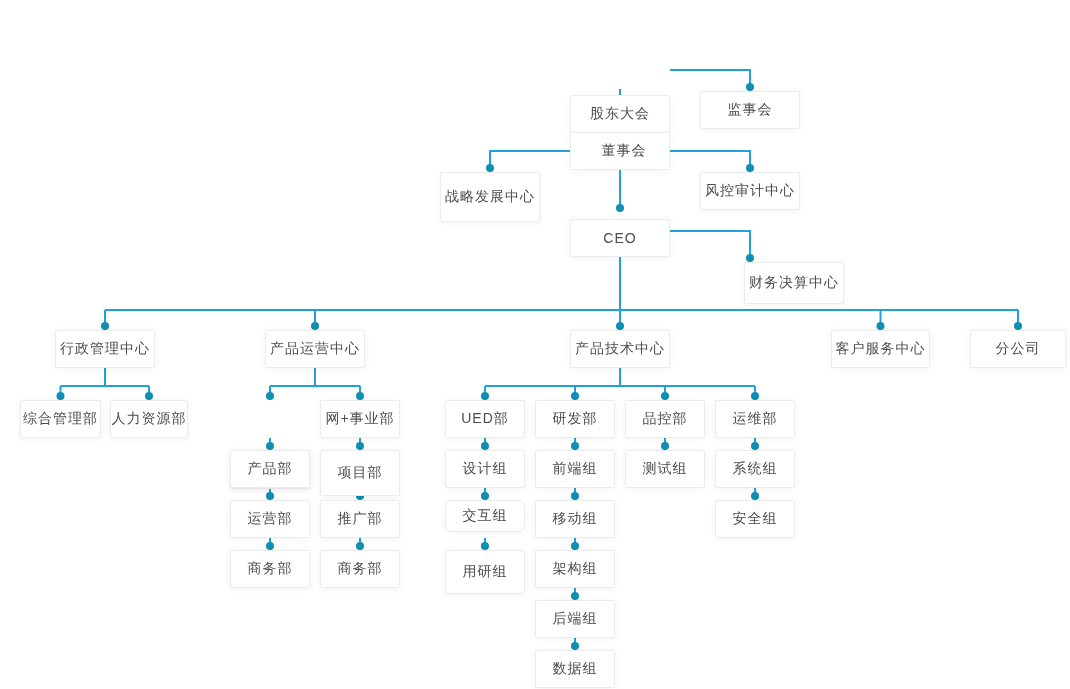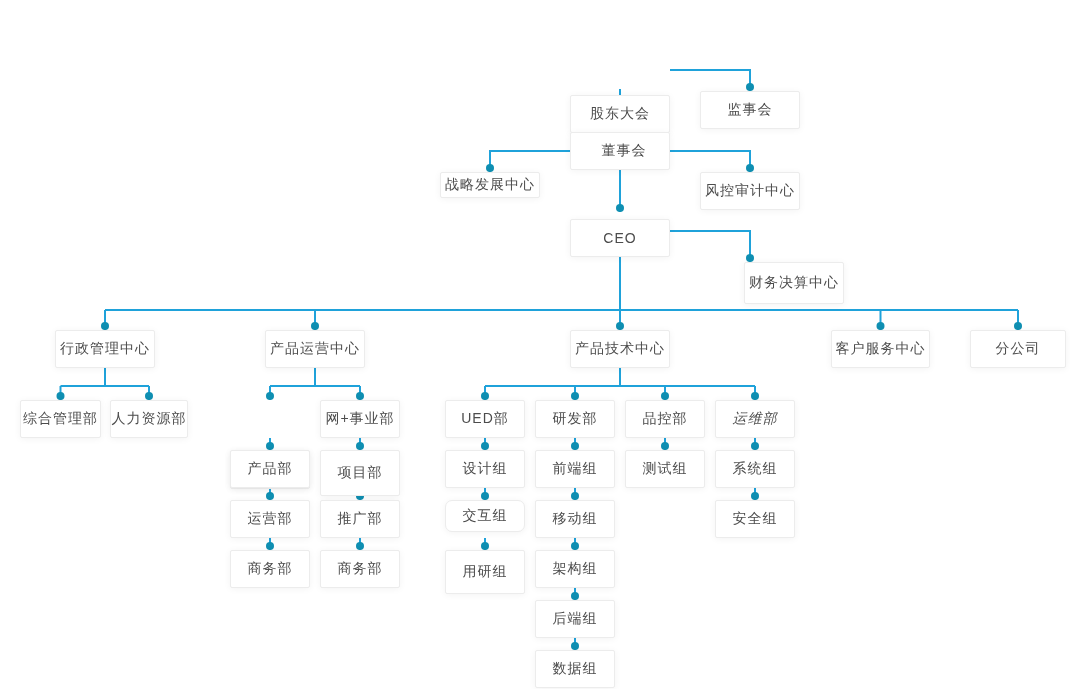--- a/index.html
+++ b/index.html
@@ -117,37 +117,37 @@
       <circle cx="575" cy="396" r="4" fill="#0f8fb2"></circle>
       <polyline points="665,386 665,400" fill="none" stroke="#1fa2da" stroke-width="2"></polyline>
       <circle cx="665" cy="396" r="4" fill="#0f8fb2"></circle>
       <polyline points="755,386 755,400" fill="none" stroke="#1fa2da" stroke-width="2"></polyline>
       <circle cx="755" cy="396" r="4" fill="#0f8fb2"></circle>
     </svg>
   <div id="node-layer">
       <div class="node" style="left: 570px; top: 51px; width: 100px; height: 38px; margin-top: 44px;">股东大会</div>
       <div class="node" style="left: 700px; top: 91px; width: 100px; height: 38px;">监事会</div>
       <div class="node" style="left: 570px; top: 132px; width: 100px; height: 38px; padding-left: 8px;">董事会</div>
-      <div class="node" style="left: 440px; top: 172px; width: 100px; height: 26px;">战略发展中心</div>
+      <div class="node" style="left: 440px; top: 172px; width: 100px; height: 50px;">战略发展中心</div>
       <div class="node" style="left: 700px; top: 172px; width: 100px; height: 38px;">风控审计中心</div>
       <div class="node" style="left: 570px; top: 212px; width: 100px; height: 38px; margin-top: 7px;">CEO</div>
       <div class="node" style="left: 700px; top: 262px; width: 100px; height: 42px; margin-left: 44px;">财务决算中心</div>
       <div class="node" style="left: 55px; top: 330px; width: 100px; height: 38px;">行政管理中心</div>
       <div class="node" style="left: 265px; top: 330px; width: 100px; height: 38px;">产品运营中心</div>
       <div class="node" style="left: 570px; top: 330px; width: 100px; height: 38px;">产品技术中心</div>
       <div class="node" style="left: 831px; top: 330px; width: 99px; height: 38px;">客户服务中心</div>
       <div class="node" style="left: 970px; top: 330px; width: 96px; height: 38px;">分公司</div>
       <div class="node" style="left: 20px; top: 400px; width: 81px; height: 38px;">综合管理部</div>
       <div class="node" style="left: 110px; top: 400px; width: 78px; height: 38px;">人力资源部</div>
       <div class="node" style="left: 230px; top: 416px; width: 80px; height: 38px; margin-top: 35px;">推+事业部</div>
       <div class="node" style="left: 320px; top: 400px; width: 80px; height: 38px;">网+事业部</div>
       <div class="node" style="left: 445px; top: 400px; width: 80px; height: 38px;">UED部</div>
       <div class="node" style="left: 535px; top: 400px; width: 80px; height: 38px;">研发部</div>
       <div class="node" style="left: 625px; top: 400px; width: 80px; height: 38px;">品控部</div>
-      <div class="node" style="left: 715px; top: 400px; width: 80px; height: 38px; font-style: italic;">运维部</div>
+      <div class="node" style="left: 715px; top: 400px; width: 80px; height: 38px;">运维部</div>
       <div class="node" style="left: 230px; top: 450px; width: 80px; height: 38px;">产品部</div>
       <div class="node" style="left: 320px; top: 450px; width: 80px; height: 46px;">项目部</div>
       <div class="node" style="left: 445px; top: 450px; width: 80px; height: 38px;">设计组</div>
       <div class="node" style="left: 535px; top: 450px; width: 80px; height: 38px;">前端组</div>
       <div class="node" style="left: 625px; top: 450px; width: 80px; height: 38px;">测试组</div>
       <div class="node" style="left: 715px; top: 450px; width: 80px; height: 38px;">系统组</div>
       <div class="node" style="left: 230px; top: 500px; width: 80px; height: 38px;">运营部</div>
       <div class="node" style="left: 320px; top: 500px; width: 80px; height: 38px;">推广部</div>
       <div class="node" style="left: 445px; top: 500px; width: 80px; height: 32px; border-radius: 7px;">交互组</div>
       <div class="node" style="left: 535px; top: 500px; width: 80px; height: 38px;">移动组</div>

